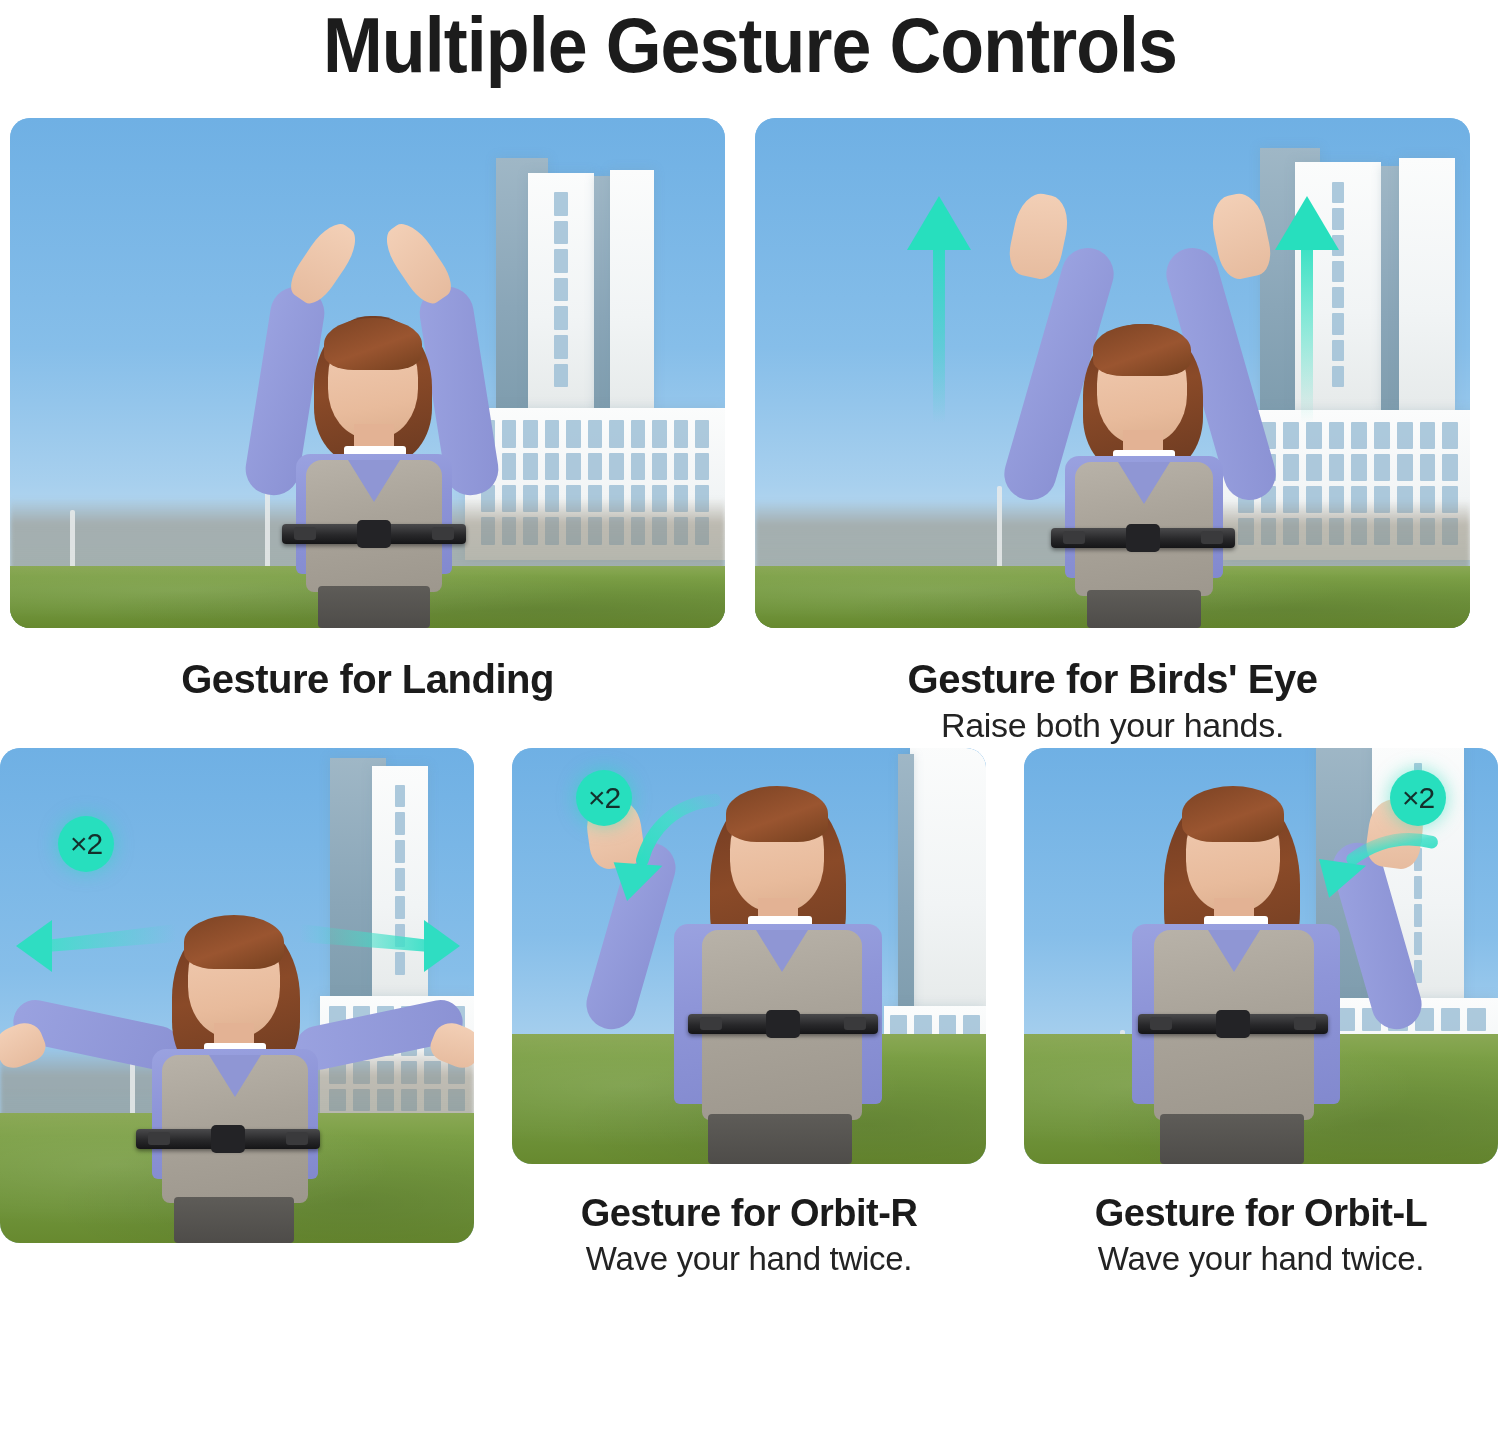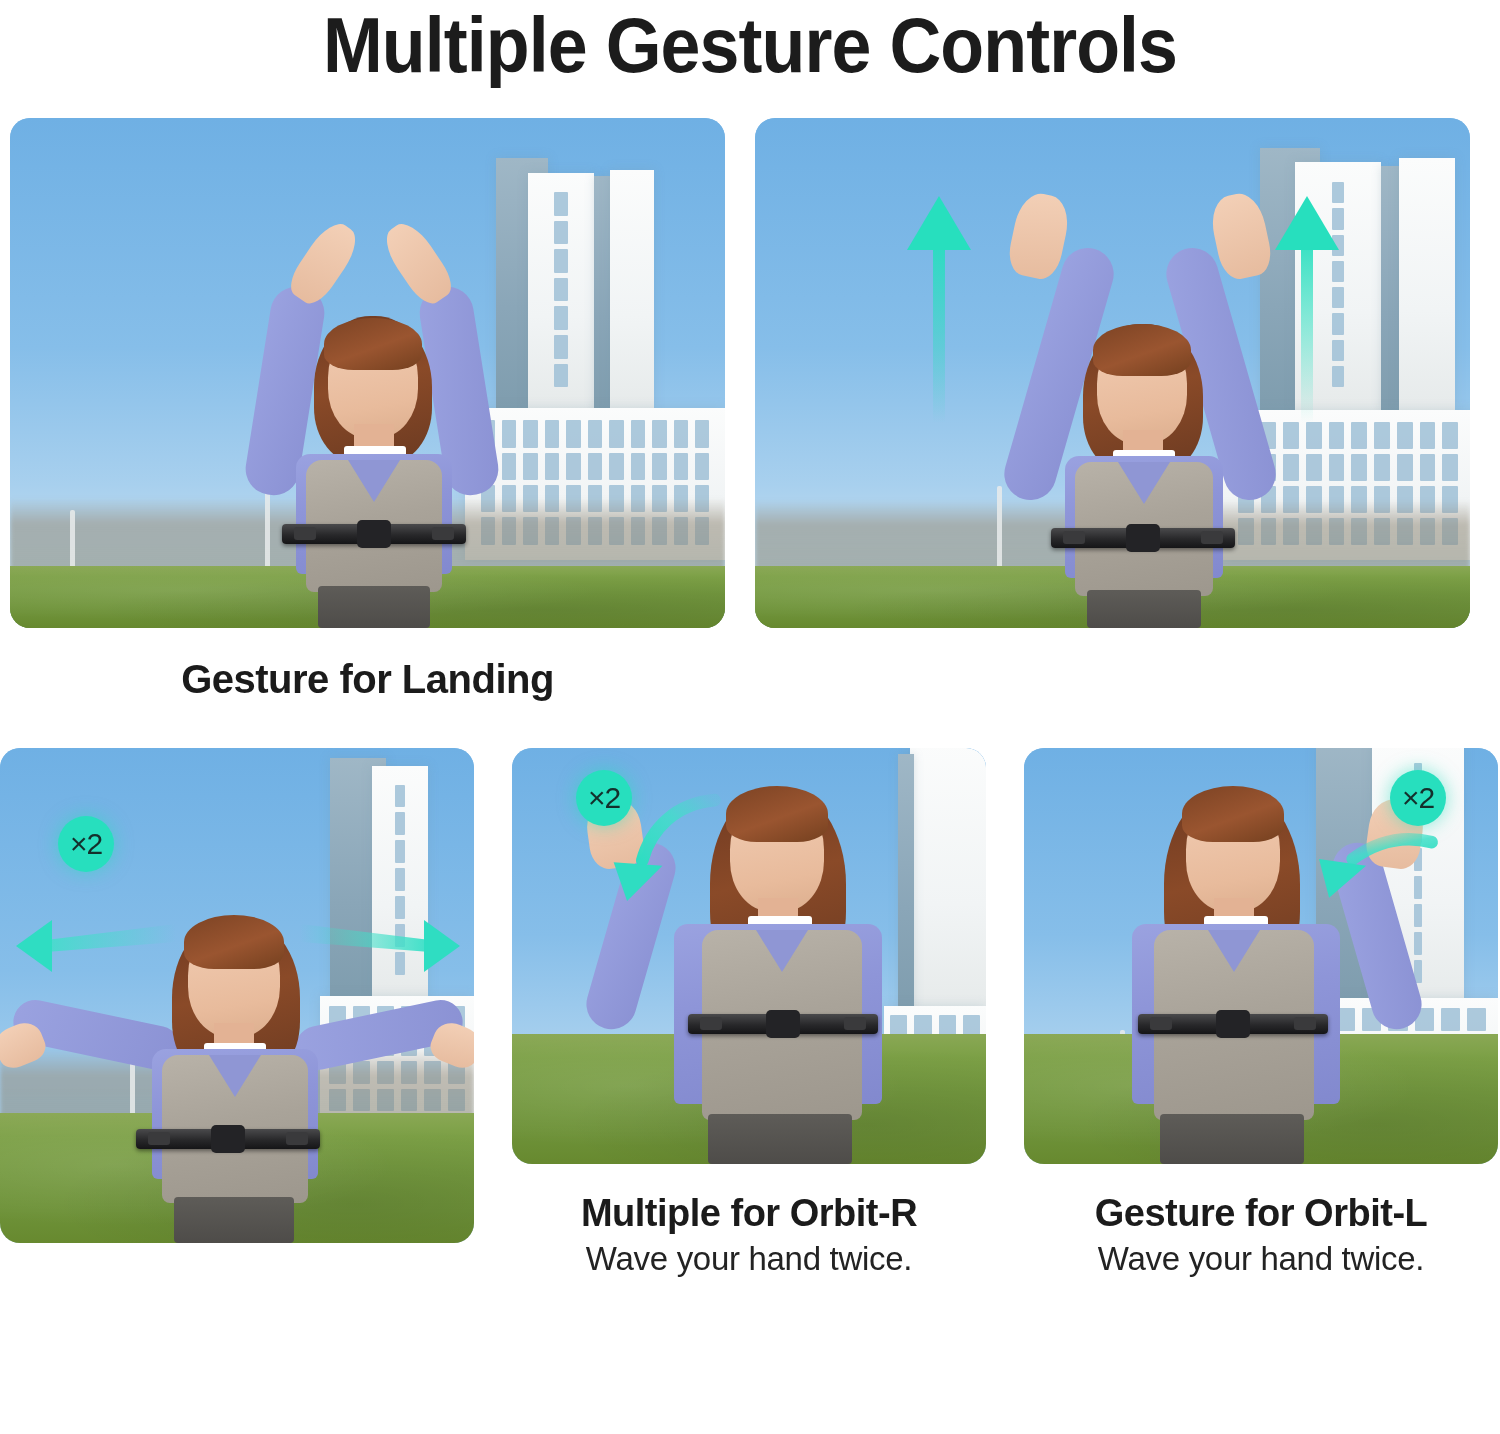--- a/index.html
+++ b/index.html
@@ -389,20 +389,24 @@
           <rect x="178" y="110" width="12" height="195" fill="url(#upfadeA)"></rect>
           <polygon points="184,78 216,132 152,132" fill="#27dfbe"></polygon>
         </svg>
         <svg width="100%" height="100%" viewBox="0 0 715 510" style="position:absolute;inset:0;">
           <rect x="546" y="110" width="12" height="195" fill="url(#upfadeA)"></rect>
           <polygon points="552,78 584,132 520,132" fill="#27dfbe"></polygon>
         </svg>
       </div>
     </div>
 
+    <div class="caption">
+      <div class="cap-title">Gesture for Birds' Eye</div>
+      <div class="cap-sub">Raise both your hands.</div>
+    </div>
   </div>
 </div>
 
 <div class="row row-bottom">
 
   <div class="cell">
     <div class="photo">
       <div class="sky"></div>
 
       <div class="bldg glass" style="left:330px;top:10px;width:56px;height:240px;"></div>
@@ -554,21 +558,21 @@
             </linearGradient>
           </defs>
           <path d="M196 62 C150 66 120 96 110 134" stroke="url(#curvfadeR)" stroke-width="15" fill="none" stroke-linecap="round"></path>
           <polygon points="92,182 134,140 76,136" fill="#2fddc2"></polygon>
         </svg>
         <div class="x2" style="left:64px;top:22px;">×2</div>
       </div>
     </div>
 
     <div class="caption">
-      <div class="cap-title">Multiple for Orbit-R</div>
+      <div class="cap-title">Gesture for Orbit-R</div>
       <div class="cap-sub">Wave your hand twice.</div>
     </div>
   </div>
 
   <div class="cell">
     <div class="photo">
       <div class="sky"></div>
 
       <div class="bldg glass" style="left:292px;top:-6px;width:62px;height:256px;"></div>
       <div class="bldg" style="left:348px;top:-6px;width:92px;height:268px;">

